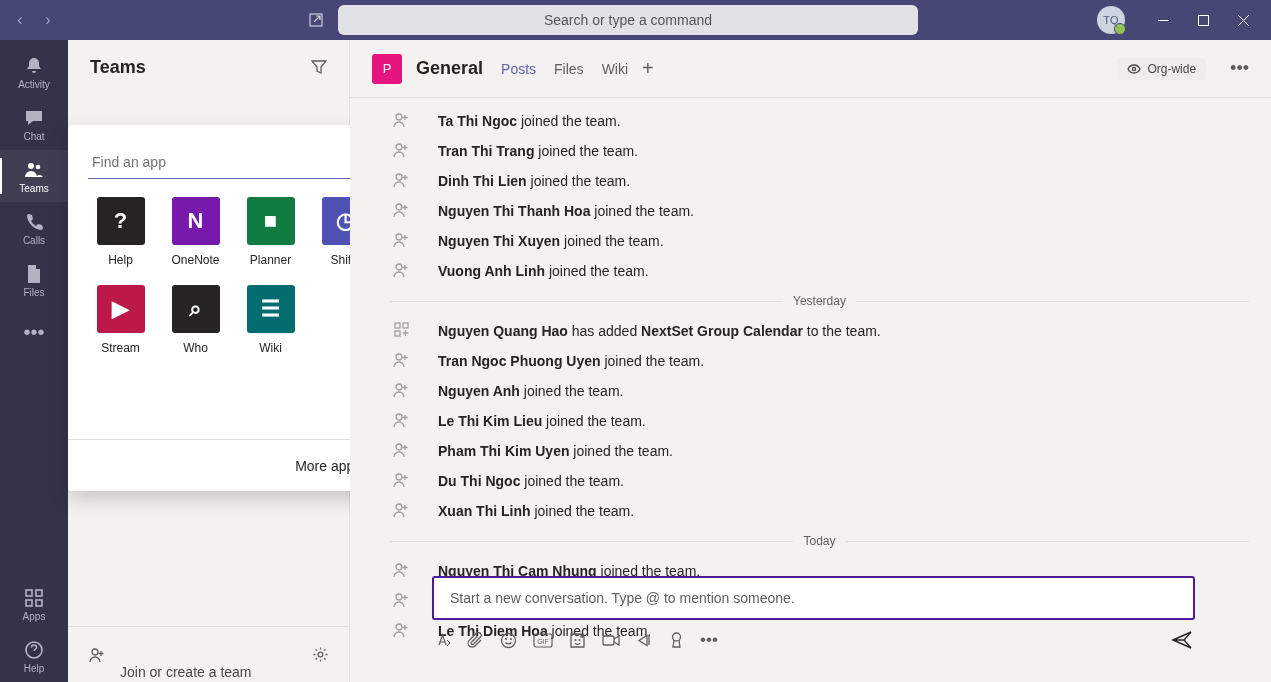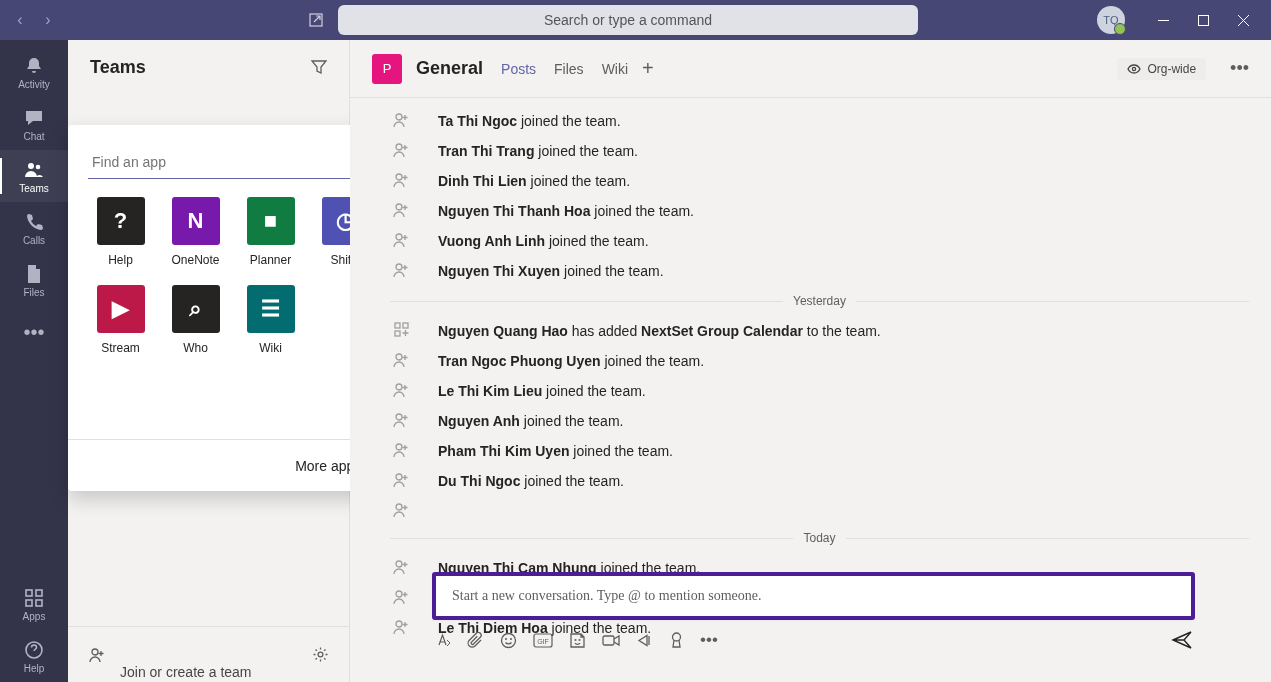--- a/index.html
+++ b/index.html
@@ -64,21 +64,21 @@
   .feed-row { display:flex; align-items:flex-start; gap:24px; padding:4px 0; font-size:14px; color:#252423;}
   .feed-icon { width:24px; display:flex; justify-content:center; color:#a19f9d; font-size:17px; padding-top:1px;}
   .feed-text strong { font-weight:600; }
   .feed-text { line-height:22px;}
   .divider { display:flex; align-items:center; gap:10px; margin:8px 0;}
   .divider::before, .divider::after { content:''; flex:1; height:1px; background:#e1dfdd;}
   .divider-label { font-size:12px; color:#605e5c;}
   
   
   .compose { position:absolute; left:432px; right:76px; bottom:32px; }
-  .compose-box { background:#fff; border-radius:3px; border:4px solid #4c1d95; padding:12px 16px; font-size:14px; color:#605e5c; box-shadow:0 1px 2px rgba(0,0,0,.04);font-family:Liberation Serif, serif;}
+  .compose-box { background:#fff; border-radius:3px; border:2px solid #4c1d95; padding:12px 16px; font-size:14px; color:#605e5c; box-shadow:0 1px 2px rgba(0,0,0,.04);}
   .compose-toolbar { display:flex; align-items:center; gap:16px; padding:10px 2px 0; color:#605e5c; font-size:17px;}
   .compose-toolbar .spacer{flex:1;}
   .send-icon { font-size:20px; color:#252423;}
   
   svg { display:block; }
 </style>
 </head>
 <body>
 
 <div class="titlebar">
@@ -319,30 +319,30 @@
         </span>
         <span class="feed-text"><strong>Nguyen Thi Thanh Hoa</strong> joined the team.</span>
       </div>
       <div class="feed-row">
         <span class="feed-icon">
           <svg width="20" height="18" fill="none" stroke="currentColor" stroke-width="1.3">
             <circle cx="7" cy="6" r="3"></circle>
             <path d="M2 16a5 5 0 0110 0M13 4v5M10.5 6.5h5"></path>
           </svg>
         </span>
+        <span class="feed-text"><strong>Nguyen Thi Xuyen</strong> joined the team.</span>
+      </div>
+      <div class="feed-row">
+        <span class="feed-icon">
+          <svg width="20" height="18" fill="none" stroke="currentColor" stroke-width="1.3">
+            <circle cx="7" cy="6" r="3"></circle>
+            <path d="M2 16a5 5 0 0110 0M13 4v5M10.5 6.5h5"></path>
+          </svg>
+        </span>
         <span class="feed-text"><strong>Vuong Anh Linh</strong> joined the team.</span>
-      </div>
-      <div class="feed-row">
-        <span class="feed-icon">
-          <svg width="20" height="18" fill="none" stroke="currentColor" stroke-width="1.3">
-            <circle cx="7" cy="6" r="3"></circle>
-            <path d="M2 16a5 5 0 0110 0M13 4v5M10.5 6.5h5"></path>
-          </svg>
-        </span>
-        <span class="feed-text"><strong>Nguyen Thi Xuyen</strong> joined the team.</span>
       </div>
       <div class="divider">
         <span class="divider-label">Yesterday</span>
       </div>
       <div class="feed-row">
         <span class="feed-icon">
           <svg width="18" height="18" fill="none" stroke="currentColor" stroke-width="1.3">
             <rect x="2" y="2" width="5" height="5"></rect>
             <rect x="10" y="2" width="5" height="5"></rect>
             <rect x="2" y="10" width="5" height="5"></rect>
@@ -360,56 +360,57 @@
         </span>
         <span class="feed-text"><strong>Tran Ngoc Phuong Uyen</strong> joined the team.</span>
       </div>
       <div class="feed-row">
         <span class="feed-icon">
           <svg width="20" height="18" fill="none" stroke="currentColor" stroke-width="1.3">
             <circle cx="7" cy="6" r="3"></circle>
             <path d="M2 16a5 5 0 0110 0M13 4v5M10.5 6.5h5"></path>
           </svg>
         </span>
+        <span class="feed-text"><strong>Nguyen Anh</strong> joined the team.</span>
+      </div>
+      <div class="feed-row">
+        <span class="feed-icon">
+          <svg width="20" height="18" fill="none" stroke="currentColor" stroke-width="1.3">
+            <circle cx="7" cy="6" r="3"></circle>
+            <path d="M2 16a5 5 0 0110 0M13 4v5M10.5 6.5h5"></path>
+          </svg>
+        </span>
         <span class="feed-text"><strong>Le Thi Kim Lieu</strong> joined the team.</span>
       </div>
       <div class="feed-row">
         <span class="feed-icon">
           <svg width="20" height="18" fill="none" stroke="currentColor" stroke-width="1.3">
             <circle cx="7" cy="6" r="3"></circle>
             <path d="M2 16a5 5 0 0110 0M13 4v5M10.5 6.5h5"></path>
           </svg>
         </span>
-        <span class="feed-text"><strong>Nguyen Anh</strong> joined the team.</span>
-      </div>
-      <div class="feed-row">
-        <span class="feed-icon">
-          <svg width="20" height="18" fill="none" stroke="currentColor" stroke-width="1.3">
-            <circle cx="7" cy="6" r="3"></circle>
-            <path d="M2 16a5 5 0 0110 0M13 4v5M10.5 6.5h5"></path>
-          </svg>
-        </span>
         <span class="feed-text"><strong>Pham Thi Kim Uyen</strong> joined the team.</span>
       </div>
       <div class="feed-row">
         <span class="feed-icon">
           <svg width="20" height="18" fill="none" stroke="currentColor" stroke-width="1.3">
             <circle cx="7" cy="6" r="3"></circle>
             <path d="M2 16a5 5 0 0110 0M13 4v5M10.5 6.5h5"></path>
           </svg>
         </span>
         <span class="feed-text"><strong>Du Thi Ngoc</strong> joined the team.</span>
       </div>
       <div class="feed-row">
         <span class="feed-icon">
           <svg width="20" height="18" fill="none" stroke="currentColor" stroke-width="1.3">
             <circle cx="7" cy="6" r="3"></circle>
             <path d="M2 16a5 5 0 0110 0M13 4v5M10.5 6.5h5"></path>
           </svg>
         </span>
+        <span class="feed-text"><strong>Xuan Thi Linh</strong> joined the team.</span>
       </div>
       <div class="divider">
         <span class="divider-label">Today</span>
       </div>
       <div class="feed-row">
         <span class="feed-icon">
           <svg width="20" height="18" fill="none" stroke="currentColor" stroke-width="1.3">
             <circle cx="7" cy="6" r="3"></circle>
             <path d="M2 16a5 5 0 0110 0M13 4v5M10.5 6.5h5"></path>
           </svg>

